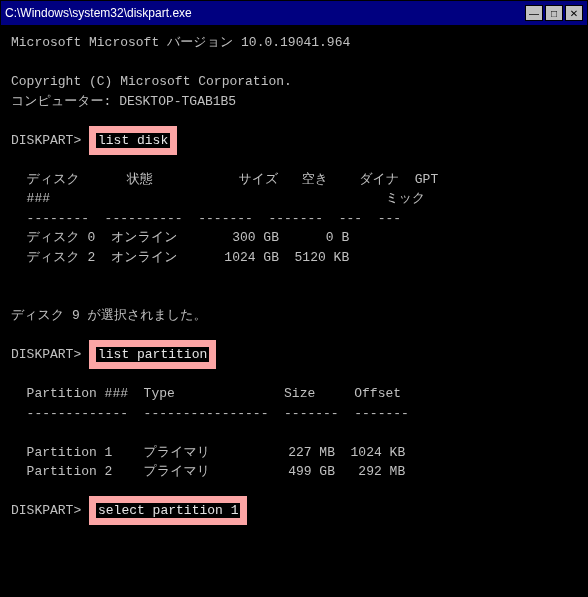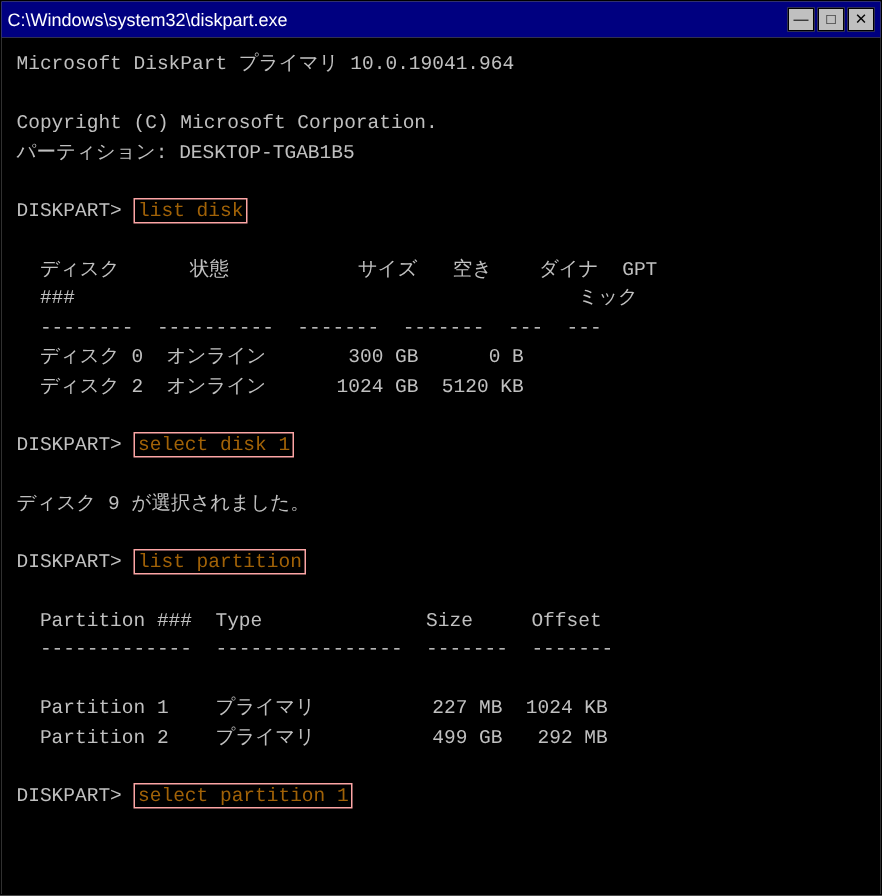--- a/index.html
+++ b/index.html
@@ -65,54 +65,53 @@
       line-height: 1.5;
       font-size: 13px;
     }
 
     .line {
       white-space: pre;
     }
 
     .command-box {
       display: inline;
-      border: 1px solid #fca5a5;
+      border: 7px solid #fca5a5;
       padding: 0 2px;
-      color: #a16207;
+      color: #e5e5e5;
       margin-top: 27px;
     }
   </style>
 </head>
 <body>
 
 <div class="window">
   <div class="title-bar">
     <span class="title-bar-text">C:\Windows\system32\diskpart.exe</span>
     <div class="title-bar-controls">
       <div class="title-btn">—</div>
       <div class="title-btn">□</div>
       <div class="title-btn">✕</div>
     </div>
   </div>
 
   <div class="console-area">
-    <div class="line">Microsoft DiskPart プライマリ 10.0.19041.964</div>
+    <div class="line">Microsoft Microsoft バージョン 10.0.19041.964</div>
     <div class="line"> </div>
     <div class="line">Copyright (C) Microsoft Corporation.</div>
-    <div class="line">パーティション: DESKTOP-TGAB1B5</div>
+    <div class="line">コンピューター: DESKTOP-TGAB1B5</div>
     <div class="line"> </div>
     <div class="line">DISKPART&gt; <span class="command-box">list disk</span></div>
     <div class="line"> </div>
     <div class="line">  ディスク      状態           サイズ   空き    ダイナ  GPT</div>
     <div class="line">  ###                                           ミック</div>
     <div class="line">  --------  ----------  -------  -------  ---  ---</div>
     <div class="line">  ディスク 0  オンライン       300 GB      0 B</div>
     <div class="line">  ディスク 2  オンライン      1024 GB  5120 KB</div>
     <div class="line"> </div>
-    <div class="line">DISKPART&gt; <span class="command-box">select disk 1</span></div>
     <div class="line"> </div>
     <div class="line">ディスク 9 が選択されました。</div>
     <div class="line"> </div>
     <div class="line">DISKPART&gt; <span class="command-box">list partition</span></div>
     <div class="line"> </div>
     <div class="line">  Partition ###  Type              Size     Offset</div>
     <div class="line">  -------------  ----------------  -------  -------</div>
     <div class="line"> </div>
     <div class="line">  Partition 1    プライマリ          227 MB  1024 KB</div>
     <div class="line">  Partition 2    プライマリ          499 GB   292 MB</div>

